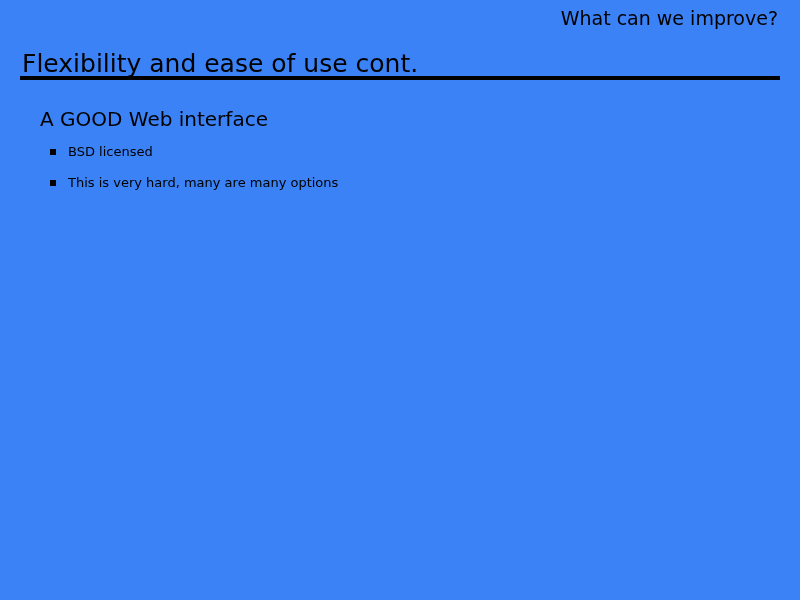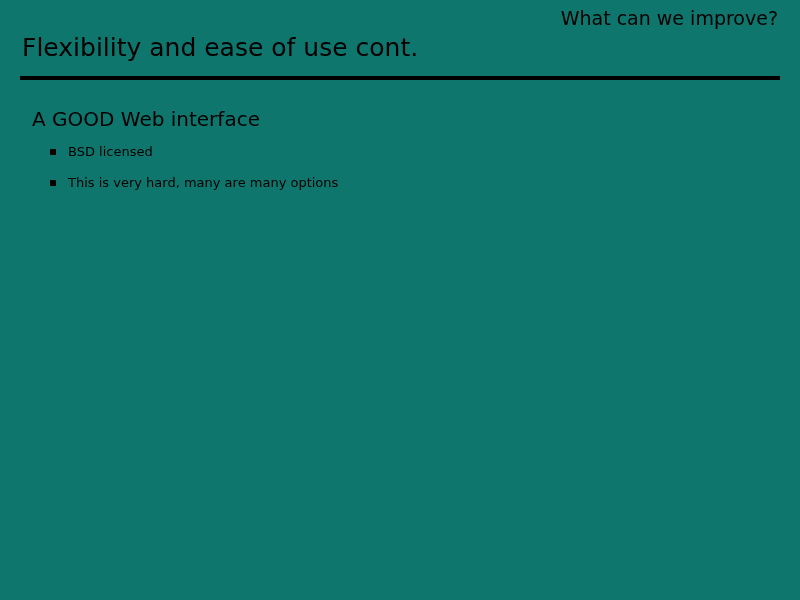--- a/index.html
+++ b/index.html
@@ -11,36 +11,36 @@
     height: 600px;
     background: #ffffff;
     font-family: "DejaVu Sans", sans-serif;
     color: #000000;
     overflow: hidden;
   }
   .slide {
     position: relative;
     width: 800px;
     height: 600px;
-    background: #0f766e;
+    background: #3b82f6;
     box-sizing: border-box;
   }
   .header-note {
     position: absolute;
     top: 7px;
     right: 22px;
     font-size: 19px;
     line-height: 22px;
     font-family: "DejaVu Sans", sans-serif;
     color: #000000;
     white-space: nowrap;
   }
   .title {
     position: absolute;
-    top: 32px;
+    top: 48px;
     left: 22px;
     font-size: 25px;
     line-height: 32px;
     font-weight: normal;
     color: #000000;
     white-space: nowrap;
   }
   .title-rule {
     position: absolute;
     top: 76px;
@@ -52,21 +52,21 @@
   .body {
     position: absolute;
     top: 106px;
     left: 24px;
     width: 752px;
   }
   .lead {
     font-size: 20px;
     line-height: 26px;
     color: #000000;
-    margin: 0 0 8px 8px;
+    margin: 0 0 8px 16px;
   }
   ul.bullets {
     list-style: none;
     margin: 0;
     padding: 0 0 0 26px;
   }
   ul.bullets li {
     position: relative;
     font-size: 13px;
     line-height: 24px;

